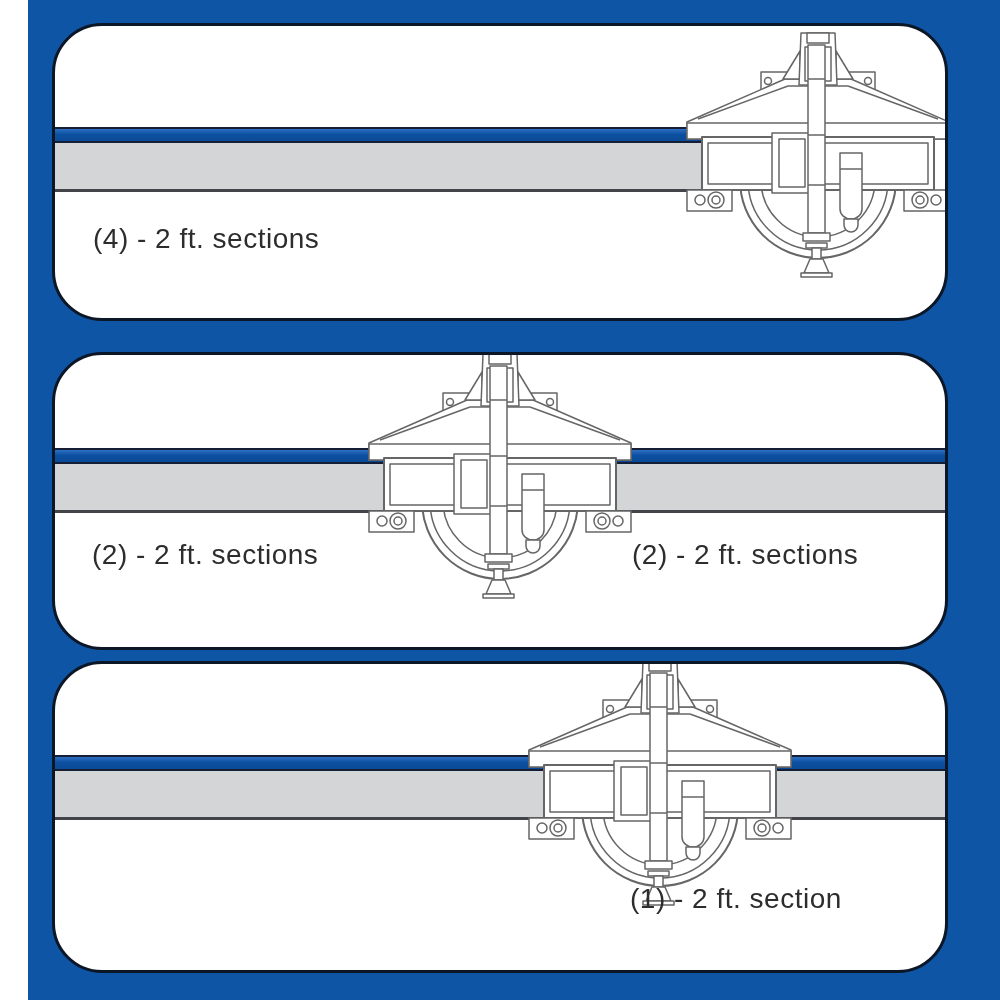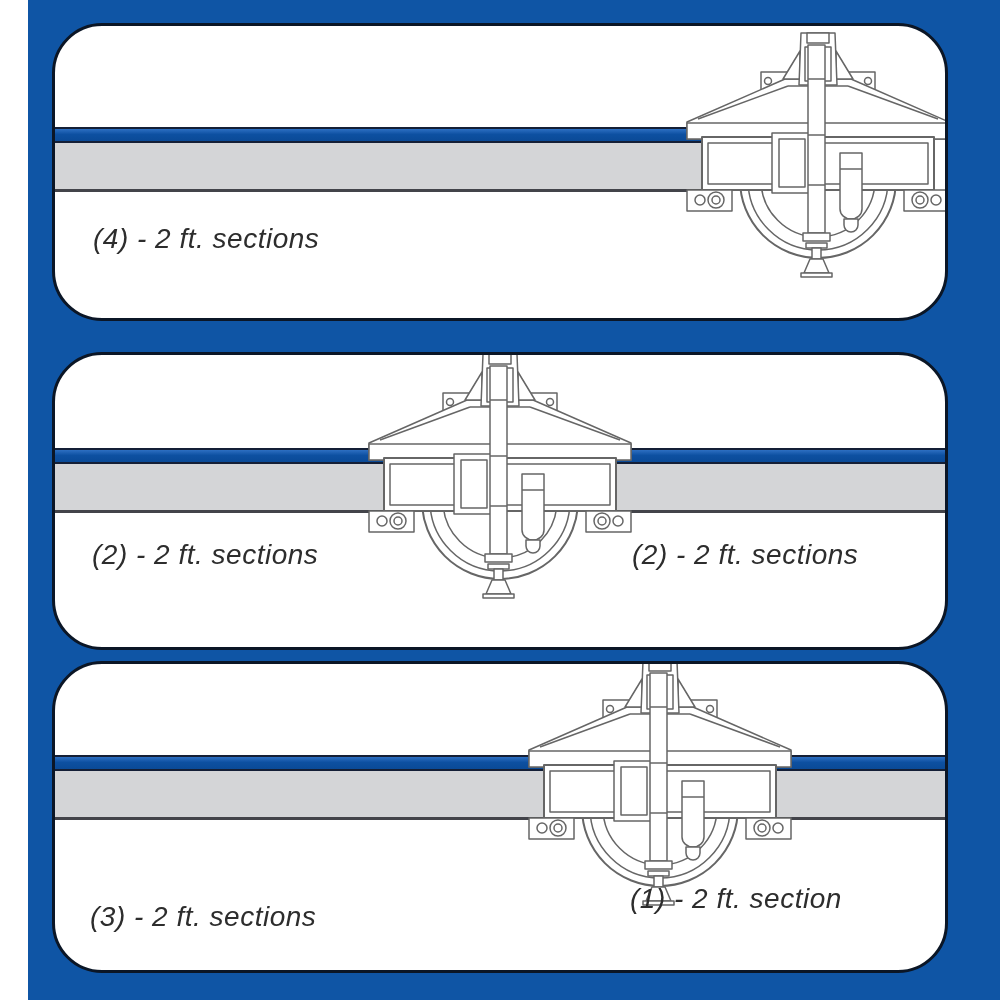--- a/index.html
+++ b/index.html
@@ -29,21 +29,21 @@
   }
   .rail .rail-gray {
     height:46px; background:#d4d5d7;
     border-bottom:3px solid #43444a;
   }
 
   .machine { position:absolute; width:268px; height:250px; }
 
   .section-label {
     position:absolute; font-size:28px; line-height:32px;
-    color:#2d2d2d; white-space:nowrap; letter-spacing:0.5px;font-style:italic;
+    color:#2d2d2d; white-space:nowrap; letter-spacing:0.5px;
   }
 
   
   .panel-1 .rail-left   { left:0;     top:101px; width:647px; }
   .panel-1 .machine     { left:629px; top:5px; }
   .panel-1 .label-left  { left:38px;  top:197px; }
 
   .panel-2 .rail-left   { left:0;     top:93px;  width:332px; }
   .panel-2 .rail-right  { left:558px; top:93px;  width:335px; }
   .panel-2 .machine     { left:311px; top:-3px; }
@@ -158,16 +158,15 @@
       <div class="rail-blue"></div>
       <div class="rail-gray"></div>
     </div>
     <div class="rail rail-right">
       <div class="rail-blue"></div>
       <div class="rail-gray"></div>
     </div>
     <svg class="machine" viewBox="-16 -4 268 250">
       <use href="#machine-art"></use>
     </svg>
-    <div class="section-label label-left">(3) - 2 ft. sections</div>
     <div class="section-label label-right">(1) - 2 ft. section</div>
   </div>
 </div>
 
 </body></html>

